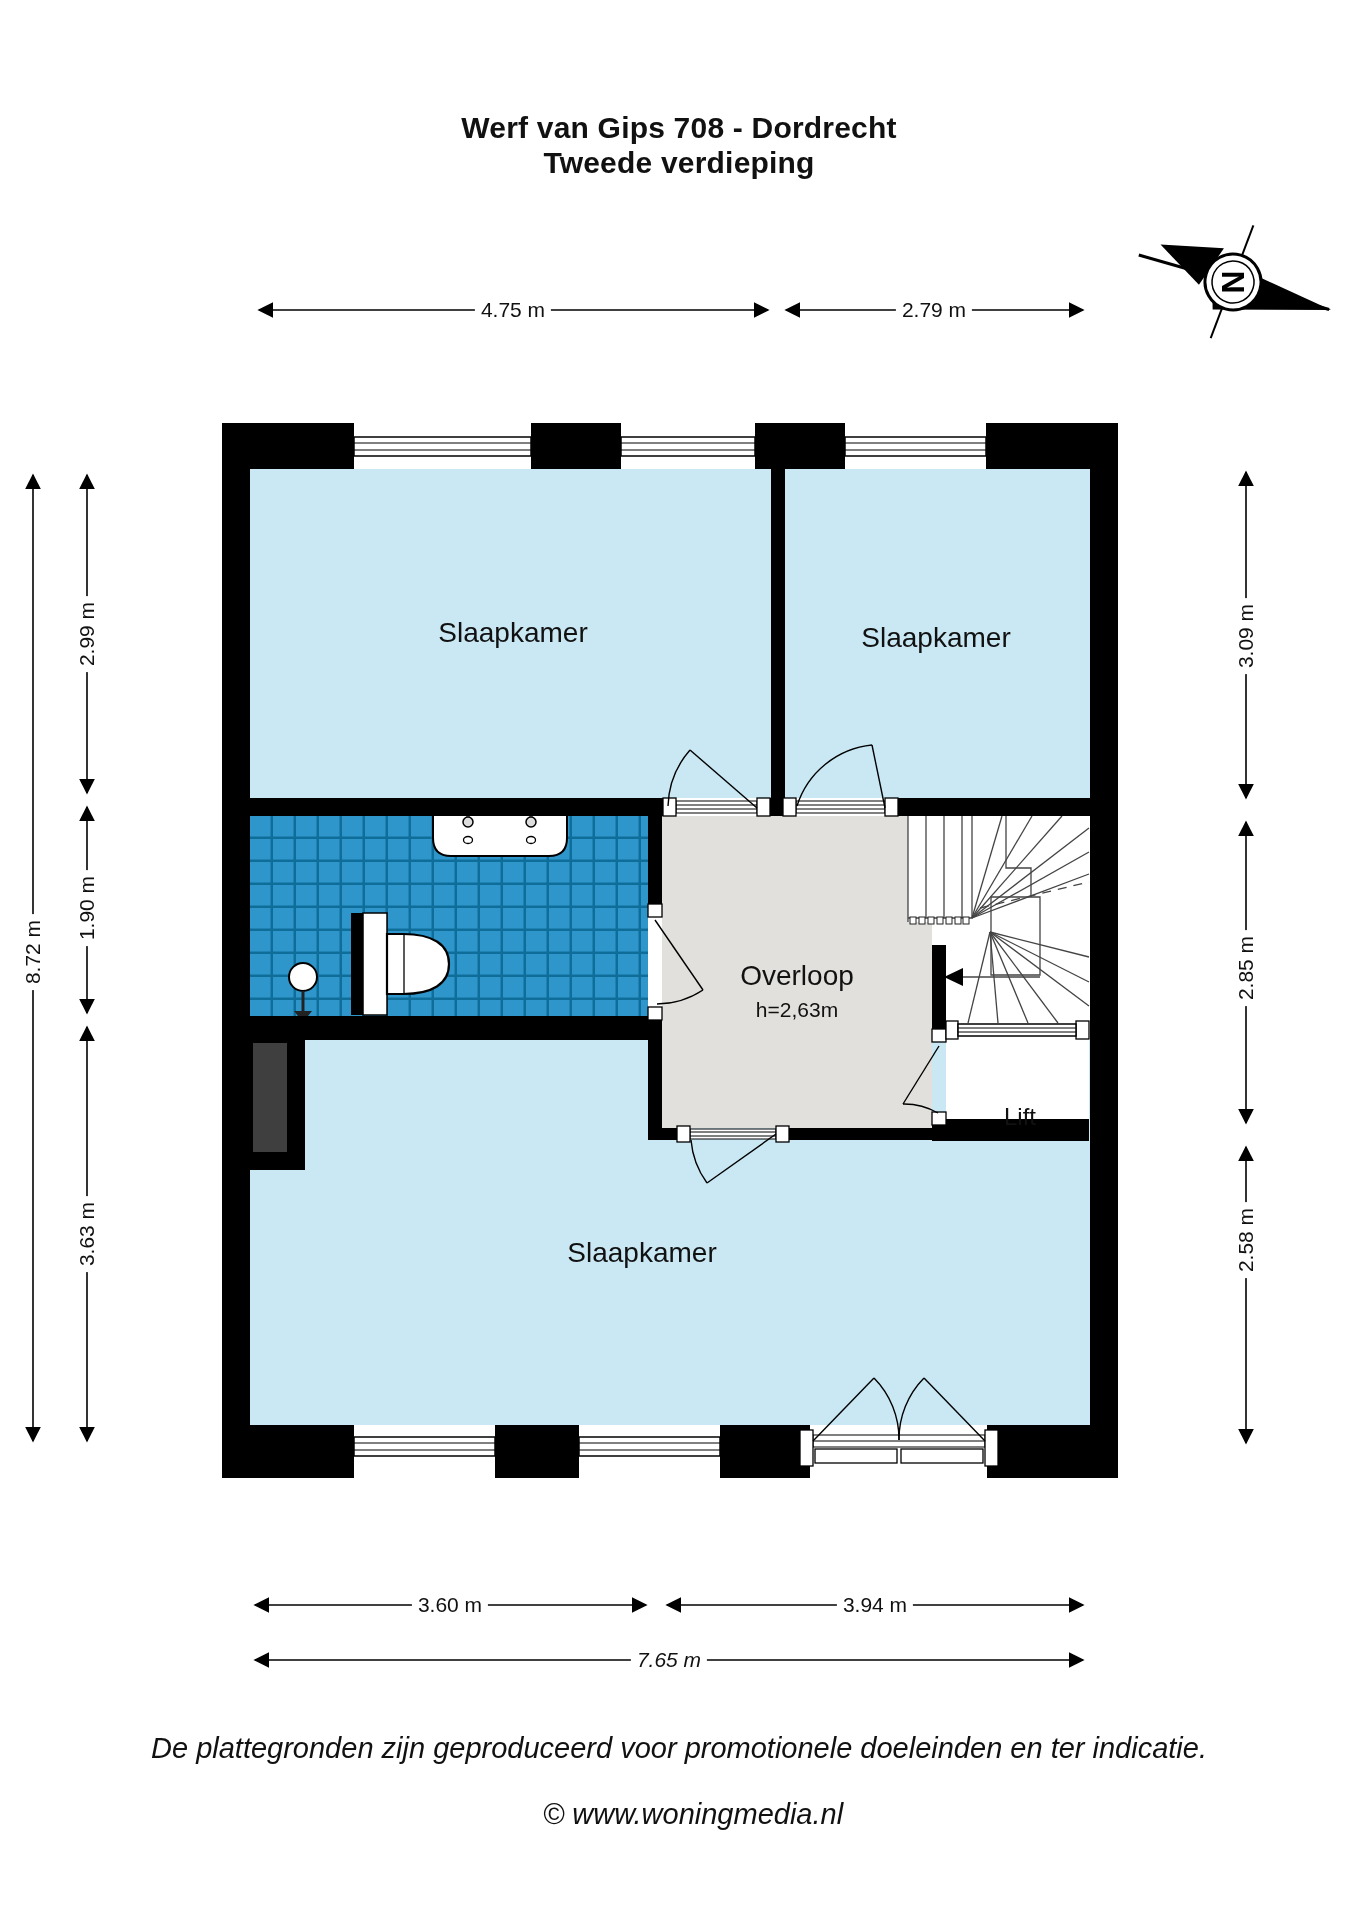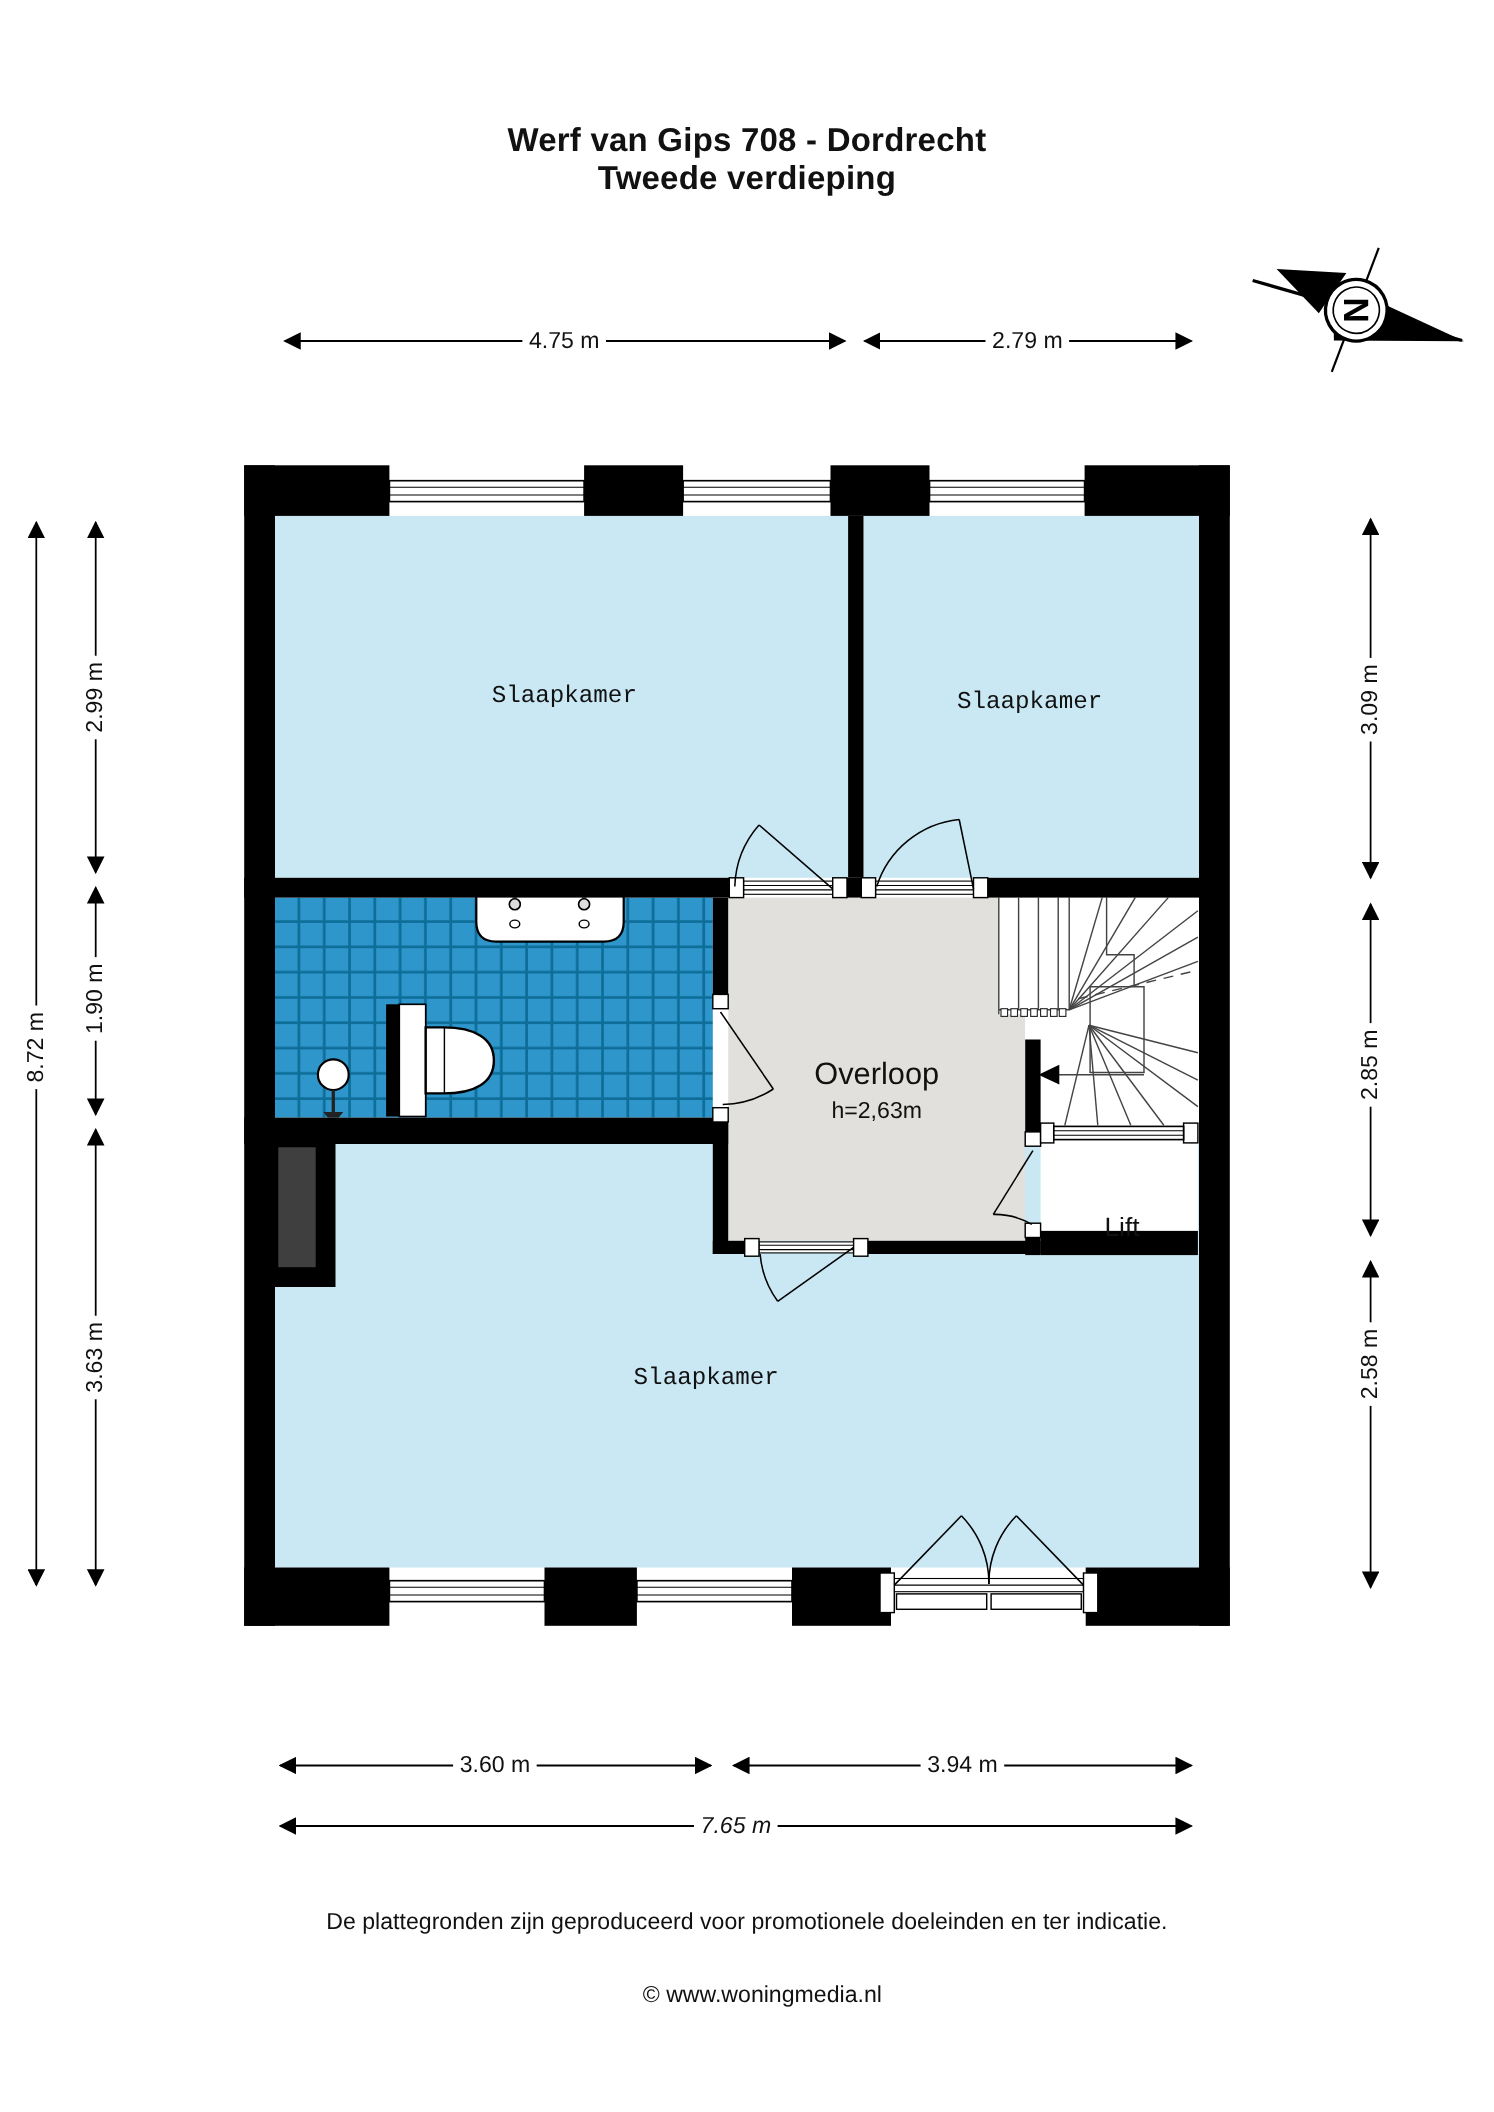--- a/index.html
+++ b/index.html
@@ -3,25 +3,25 @@
 <meta charset="utf-8">
 <style>
   html,body{margin:0;padding:0;background:#fff;}
   #canvas{position:relative;width:1358px;height:1920px;background:#ffffff;overflow:hidden;
           font-family:"Liberation Sans",sans-serif;color:#111;}
   #plan-svg{position:absolute;left:0;top:0;}
   .abs{position:absolute;transform:translate(-50%,-50%);white-space:nowrap;}
   .title-line{font-size:30px;font-weight:bold;letter-spacing:.2px;}
   .dim-lbl{font-size:21px;background:#ffffff;padding:0 6px;}
   .dim-lbl.v{transform:translate(-50%,-50%) rotate(-90deg);}
-  .room-lbl{font-size:22px;font-family:Liberation Mono, monospace;}
+  .room-lbl{font-size:28px;}
   .landing-lbl{font-size:28px;}
   .landing-h{font-size:21px;}
   .lift-lbl{font-size:24px;}
-  .footer-line{font-size:21px;}
+  .footer-line{font-size:29px;font-style:italic;}
 </style>
 </head>
 <body>
 
 <div id="canvas">
 
 <svg id="plan-svg" width="1358" height="1920" viewBox="0 0 1358 1920" xmlns="http://www.w3.org/2000/svg">
   <defs>
     <marker id="arr" viewBox="0 0 10 10" refX="9" refY="5" markerWidth="10" markerHeight="10" orient="auto-start-reverse">
       <path d="M0,0 L10,5 L0,10 z" fill="#000"></path>

